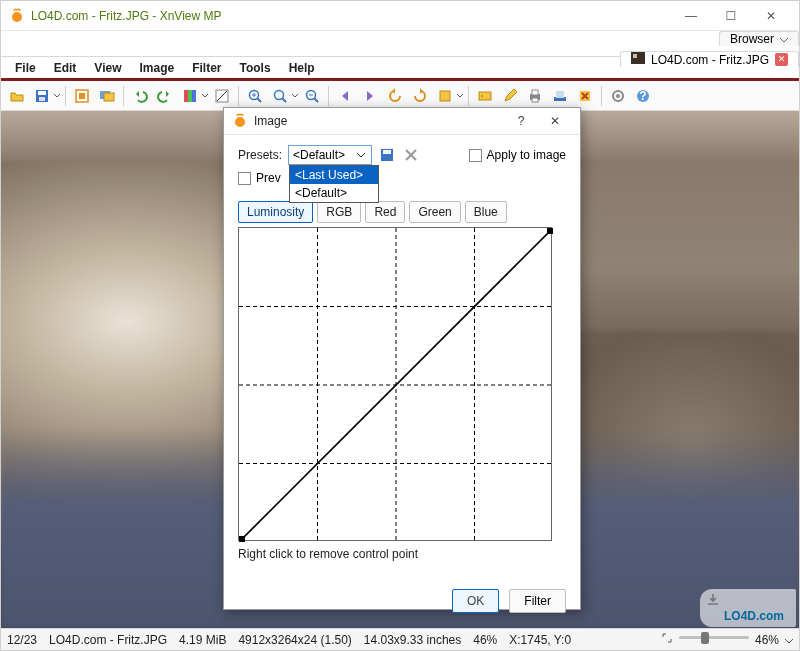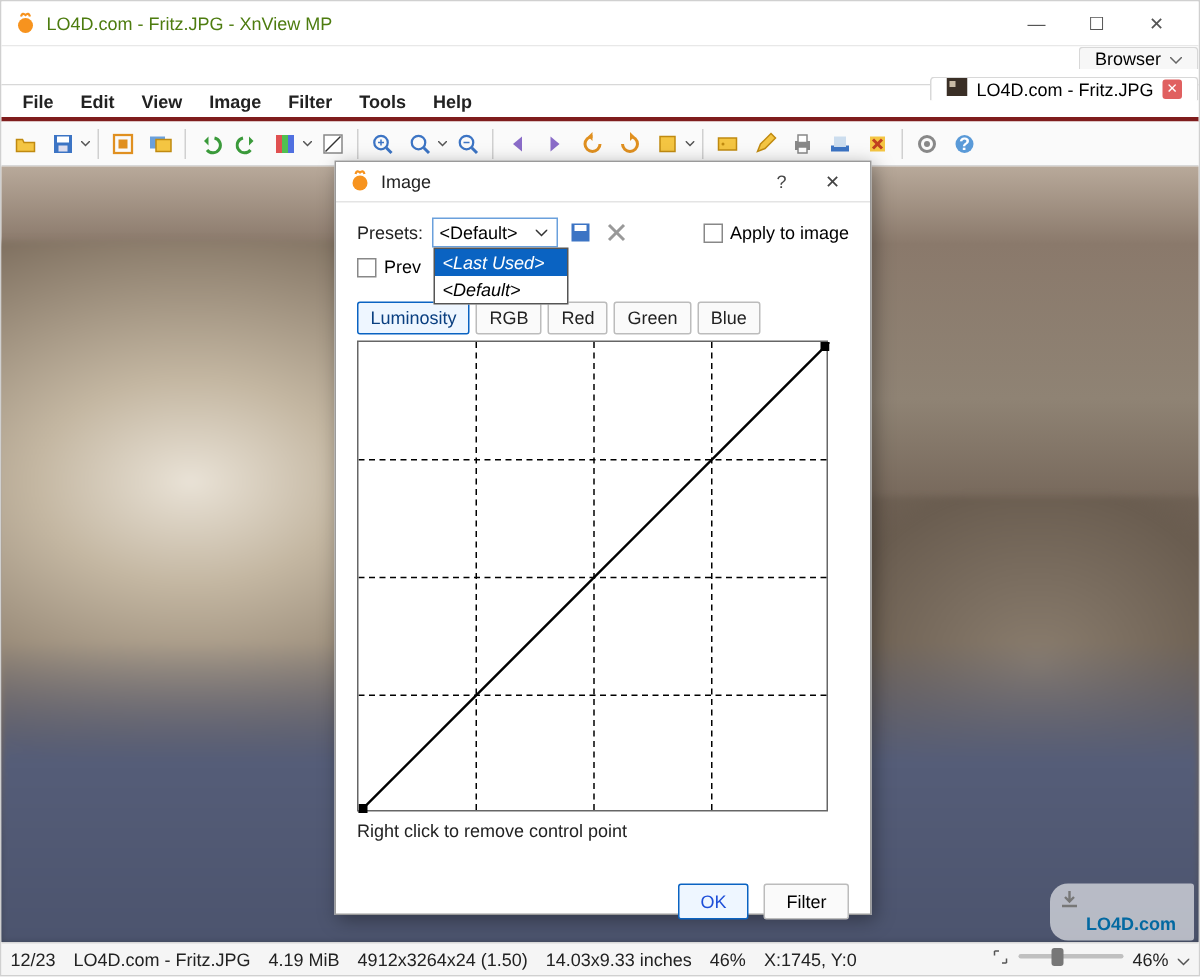--- a/index.html
+++ b/index.html
@@ -60,38 +60,38 @@
 .dlgbtns { display: flex; gap: 0; }
 .dlgbtn { width: 34px; height: 26px; display: flex; align-items: center; justify-content: center; color: #444; }
 .dlgbody { padding: 10px 14px; flex: 1; display: flex; flex-direction: column; }
 
 .row { display: flex; align-items: center; gap: 6px; margin-bottom: 6px; position: relative; }
 .presetlabel { color: #222; }
 .combobox { width: 84px; height: 20px; border: 1px solid #6aa0dc; background: #fff; display: flex; align-items: center; padding: 0 4px; position: relative; }
 .combobox .sel { flex: 1; color: #000; }
 .combobox .dd { width: 12px; display: flex; align-items: center; justify-content: center; }
 .dropdown { position: absolute; left: 0; top: 19px; width: 90px; border: 1px solid #555; background: #fff; z-index: 5; }
-.dropdown .opt { padding: 2px 5px; font-style: italic; }
+.dropdown .opt { padding: 2px 5px; }
 .dropdown .opt.sel { background: #0a63c2; color: #fff; }
 
 .iconbtn { width: 18px; height: 18px; display: flex; align-items: center; justify-content: center; }
 
 .chk { display: flex; align-items: center; gap: 5px; }
 .chkbox { width: 13px; height: 13px; border: 1px solid #888; background: #fff; }
 
 .tabs2 { display: flex; gap: 4px; margin: 10px 0 4px 0; }
 .tab2 { padding: 3px 8px; border: 1px solid #bcbcbc; background: #fafafa; border-radius: 2px; color: #222; }
 .tab2.active { border-color: #0a63c2; color: #0a3f80; background: #eef6ff; }
 
 .curvebox { width: 314px; height: 314px; border: 1px solid #666; background: #fff; position: relative; margin-bottom: 6px; }
 .curvebox svg { position: absolute; inset: 0; }
 
 .hint { color: #222; margin-bottom: 8px; }
 .btn { padding: 4px 14px; border: 1px solid #bcbcbc; background: #fafafa; border-radius: 2px; }
-.btn.primary { border-color: #0a63c2; background: #eef6ff; color: #1d4ed8; }
+.btn.primary { border-color: #0a63c2; background: #eef6ff; color: #404040; }
 .dlgfooter { display: flex; gap: 10px; justify-content: flex-end; padding: 10px 14px; }
 
 
 .svgicon { display: block; }
 </style>
 </head>
 <body>
 
 <div class="mainwin">
 

